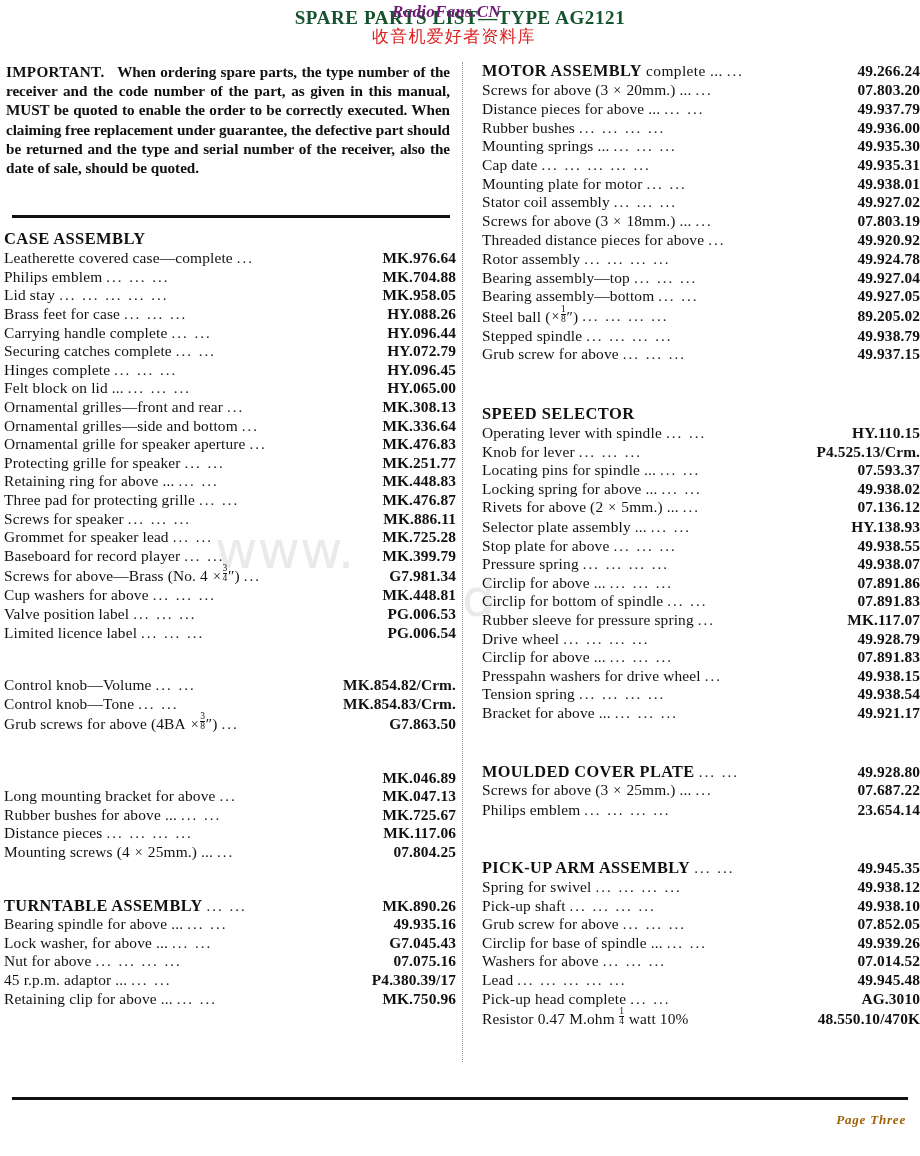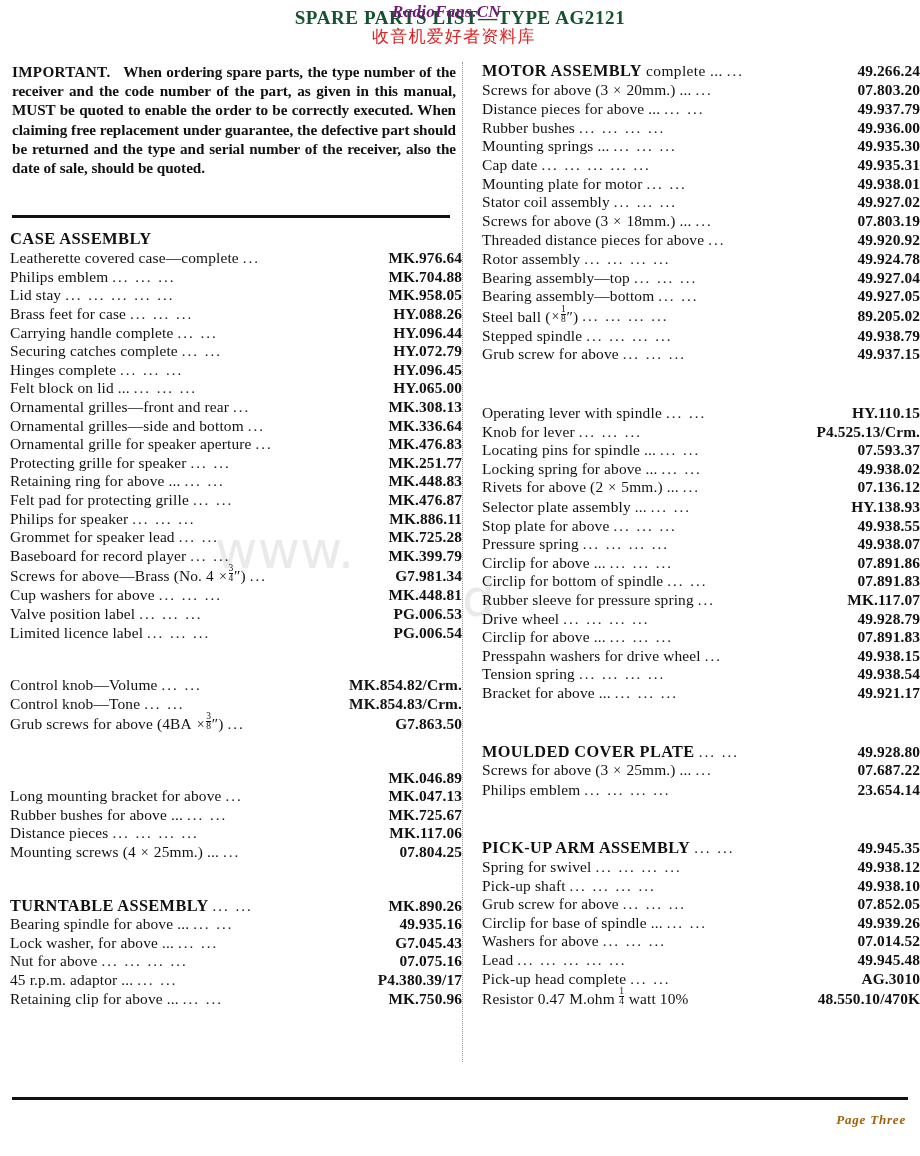--- a/index.html
+++ b/index.html
@@ -85,21 +85,21 @@
     border-left: 1px dotted rgba(60,60,60,0.55);
     z-index: 1;
   }
 
   
   .col {
     position: absolute;
     top: 62px;
     z-index: 3;
   }
-  .col-left  { left: 10px;  width: 452px; }
+  .col-left  { left: 4px;  width: 452px; }
   .col-right { left: 482px; width: 438px; }
 
   
   .intro {
     font-size: 15.2px;
     line-height: 19.2px;
     font-weight: bold;
     text-align: justify;
     margin: 0 0 0 2px;
     width: 444px;
@@ -268,26 +268,26 @@
           <span class="label">Protecting grille for speaker</span>
           <span class="dots">...   ...</span>
           <span class="code">MK.251.77</span>
         </div>
         <div class="row">
           <span class="label">Retaining ring for above ...</span>
           <span class="dots">...   ...</span>
           <span class="code">MK.448.83</span>
         </div>
         <div class="row">
-          <span class="label">Felt pad for protecting grille</span>
+          <span class="label">Three pad for protecting grille</span>
           <span class="dots">...   ...</span>
           <span class="code">MK.476.87</span>
         </div>
         <div class="row">
-          <span class="label">Philips for speaker</span>
+          <span class="label">Screws for speaker</span>
           <span class="dots">...   ...   ...</span>
           <span class="code">MK.886.11</span>
         </div>
         <div class="row">
           <span class="label">Grommet for speaker lead</span>
           <span class="dots">...   ...</span>
           <span class="code">MK.725.28</span>
         </div>
         <div class="row">
           <span class="label">Baseboard for record player</span>
@@ -475,20 +475,21 @@
           <span class="code">49.938.79</span>
         </div>
         <div class="row">
           <span class="label">Grub screw for above</span>
           <span class="dots">...   ...   ...</span>
           <span class="code">49.937.15</span>
         </div>
       </div>
       <div style="height: 40px;"></div>
       <div class="section">
+        <div class="sec-head-plain">SPEED SELECTOR</div>
         <div class="row">
           <span class="label">Operating lever with spindle</span>
           <span class="dots">...   ...</span>
           <span class="code">HY.110.15</span>
         </div>
         <div class="row">
           <span class="label">Knob for lever</span>
           <span class="dots">...   ...   ...</span>
           <span class="code">P4.525.13/Crm.</span>
         </div>

